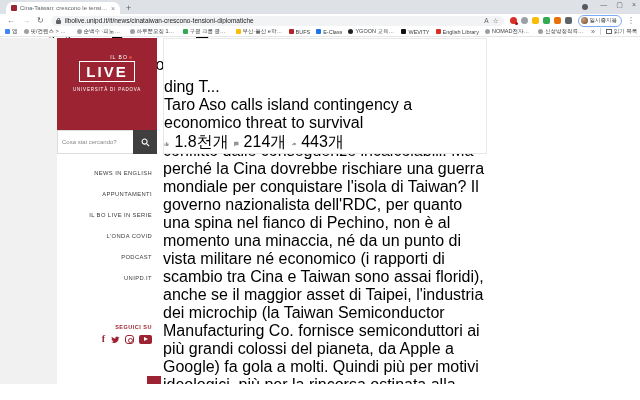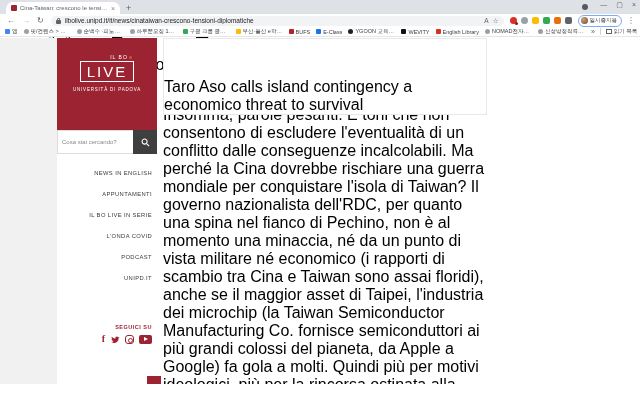--- a/index.html
+++ b/index.html
@@ -40,21 +40,21 @@
   .ovf{font-size:7px;color:#5f6368;}
   .rlist{display:flex;align-items:center;gap:2px;}
   .rlist-ic{width:6px;height:5px;border:1px solid #5f6368;box-sizing:border-box;}
   
   .page{position:absolute;left:0;top:38px;width:640px;height:346px;background:#fff;overflow:hidden;}
   .leftstrip{position:absolute;left:0;top:0;width:57px;height:346px;background:#f1f1f2;}
   .sidebar{position:absolute;left:57px;top:0;width:100px;height:346px;background:#fff;}
   .logo{position:absolute;left:0;top:0;width:100px;height:92px;background:#9b2332;color:#fff;text-align:center;}
   .logo-top{font-size:5px;letter-spacing:1px;margin-top:16px;position:relative;left:14px;text-align:center;}
   .logo-top:after{content:"";display:inline-block;width:3px;height:3px;background:#e0493f;border-radius:50%;margin-left:1px;}
-  .logo-main{font-size:15px;font-weight:normal;letter-spacing:2px;display:inline-block;border:1.5px solid #fff;padding:1px 6px;margin-top:1px;}
+  .logo-main{font-size:15px;font-weight:bold;letter-spacing:2px;display:inline-block;border:1.5px solid #fff;padding:1px 6px;margin-top:1px;}
   .logo-sub{font-size:4.5px;letter-spacing:.8px;margin-top:5px;}
   .sb-search{position:absolute;left:0;top:92px;width:100px;height:24px;display:flex;}
   .sb-input{width:76px;height:24px;border:1px solid #ddd;border-right:none;box-sizing:border-box;font-size:6px;color:#888;padding:0 4px;font-family:"Liberation Sans",sans-serif;outline:none;}
   .sb-input::placeholder{color:#8a8a8a;}
   .sb-btn{width:24px;height:24px;background:#3f3f3f;border:none;display:flex;align-items:center;justify-content:center;}
   .nav{position:absolute;right:5px;top:111px;display:flex;flex-direction:column;align-items:flex-end;gap:15px;}
   .nav-item{font-size:5.8px;color:#3a3a3a;letter-spacing:.4px;white-space:nowrap;}
   .follow{position:absolute;right:5px;top:286px;font-size:5.5px;font-weight:bold;color:#9b2332;letter-spacing:.5px;}
   .social{position:absolute;right:5px;top:296px;display:flex;align-items:center;gap:5px;}
   .soc-f{font-size:10px;font-weight:bold;color:#9b2332;font-family:"Liberation Serif",serif;line-height:1;}
@@ -283,21 +283,42 @@
           </svg>
         <span class="soc-ig"></span>
         <span class="soc-yt"></span>
       </div>
       <div class="scrolltop"></div>
     </div>
 
     <div class="content">
       <div class="card">
         <div class="card-img"></div>
+        <div class="card-headline">ding T...</div>
         <div class="card-caption">Taro Aso calls island contingency a economico threat to survival</div>
+        <div class="card-stats">
+          <span class="stat">
+            <svg width="6" height="6" viewBox="0 0 24 24">
+                <path fill="#90949c" d="M2 10h3v10H2zM7 20h8.5c1 0 1.8-.7 2-1.6l1.4-6A2 2 0 0 0 17 10h-5l.8-3.8A1.6 1.6 0 0 0 10 4L7 10z"></path>
+              </svg>
+            <span>1.8천개</span>
+          </span>
+          <span class="stat">
+            <svg width="6" height="6" viewBox="0 0 24 24">
+                <path fill="#90949c" d="M4 3h16a2 2 0 0 1 2 2v10a2 2 0 0 1-2 2H10l-6 5V5a2 2 0 0 1 2-2z"></path>
+              </svg>
+            <span>214개</span>
+          </span>
+          <span class="stat">
+            <svg width="6" height="6" viewBox="0 0 24 24">
+                <path fill="#90949c" d="M14 5l7 7-7 7v-4c-6-1-9 1-11 4 1-6 4-10 11-11V5z"></path>
+              </svg>
+            <span>443개</span>
+          </span>
+        </div>
       </div>
       <h2 class="art-heading">Un rischio incalcolabile</h2>
       <div class="art-body">
         <p><span>Insomma, parole pesanti. E toni che non consentono di escludere l'eventualità di un conflitto dalle conseguenze incalcolabili. </span><span class="b">Ma perché la Cina dovrebbe rischiare una guerra mondiale</span><span> per conquistare l'isola di Taiwan? Il governo nazionalista dell'RDC, per quanto una spina nel fianco di Pechino, non è al momento una minaccia, né da un punto di vista militare né economico (i rapporti di scambio tra Cina e Taiwan sono assai floridi), anche se il maggior asset di Taipei, </span><span class="link">l'industria dei microchip</span><span> (la Taiwan Semiconductor Manufacturing Co. fornisce semiconduttori ai più grandi colossi del pianeta, da Apple a Google) fa gola a molti. Quindi più per motivi ideologici, </span><span class="b">più per la rincorsa ostinata alla narrazione dell'unica “grande Cina” che per un concreto tornaconto da incassare</span></p>
 
       </div>
     </div>
 
     <div class="player">
       <div class="pl-avatar">

